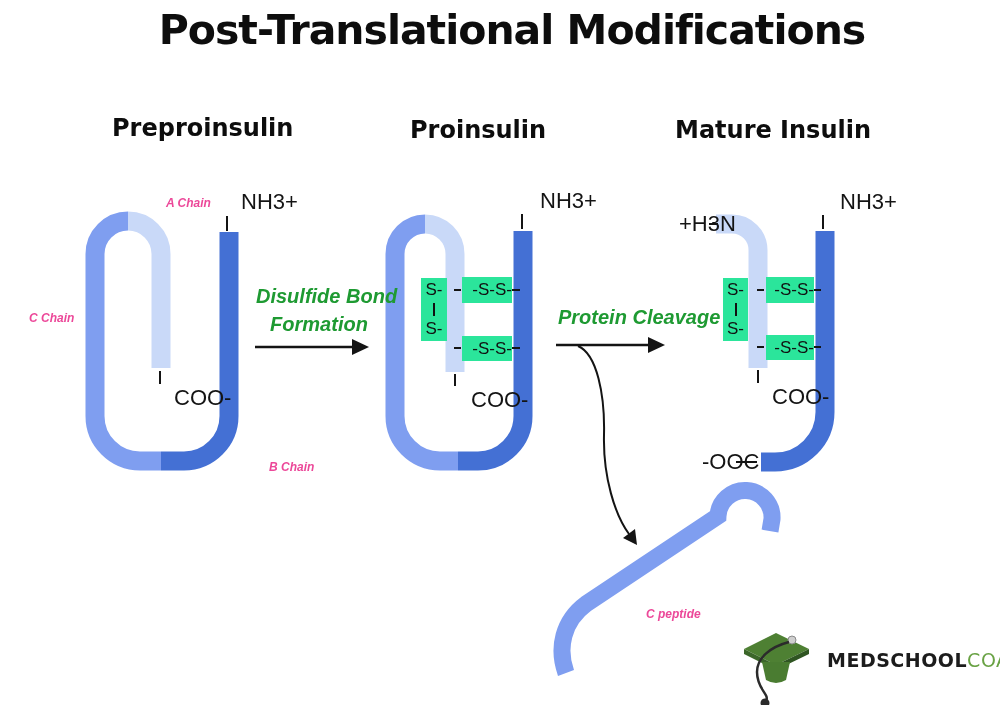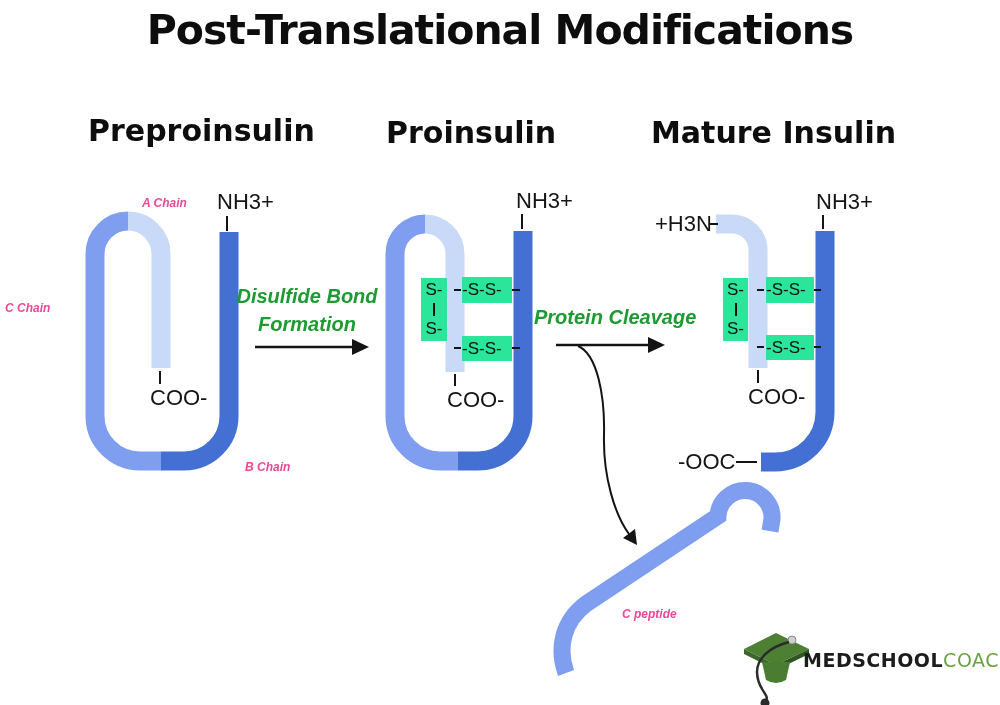--- a/index.html
+++ b/index.html
@@ -1,40 +1,40 @@
 <!DOCTYPE html>
 <html><head>
 <meta charset="utf-8">
 <style>
   * { margin:0; padding:0; box-sizing:border-box; }
   html,body { background:#ffffff; }
   #canvas {
     position:relative; width:1000px; height:705px; background:#ffffff;
     overflow:hidden; font-family:"Liberation Sans", sans-serif; color:#141414;
   }
-  .abs { position:absolute; line-height:1; white-space:nowrap; }
+  .abs { position:absolute; line-height:1; white-space:nowrap;padding-left:24px; }
   svg.layer { position:absolute; left:0; top:0; }
   .title {
     left:0; right:0; top:10px; text-align:center;
     font-family:"DejaVu Sans", sans-serif; font-weight:800;
     font-size:41px; letter-spacing:-1px; color:#0d0d0d;
   }
   .heading {
     font-family:"DejaVu Sans", sans-serif; font-weight:800;
-    font-size:30px; color:#0d0d0d;
+    font-size:24px; color:#0d0d0d;
   }
   .chem { font-size:22px; color:#141414; }
   .hand { font-style:italic; font-weight:700; font-size:12px; color:#ec4899; }
   .process {
     font-style:italic; font-weight:700; font-size:20px;
     color:#1e9a32; line-height:1.4; text-align:center;
   }
   .ss-box {
     position:absolute; background:#2be59b; display:flex;
-    align-items:center; justify-content:flex-start;
+    align-items:center; justify-content:flex-end;
     font-size:17px; font-weight:500; color:#111;
   }
   .ss-box.vert { flex-direction:column; justify-content:space-between; padding:2px 0; }
   .vline { width:2px; height:13px; background:#111; }
   .logo-text { font-family:"DejaVu Sans", sans-serif; font-size:19px; font-weight:800; letter-spacing:.5px; color:#1c1c1c; }
   .logo-text .coach { color:#69a244; font-weight:400; }
 </style>
 </head>
 <body>
 
@@ -100,21 +100,21 @@
     </g>
   </svg>
 
   <div class="abs title">Post-Translational Modifications</div>
 
   <div class="abs heading" style="left:88px; top:116px;">Preproinsulin</div>
   <div class="abs heading" style="left:386px; top:118px;">Proinsulin</div>
   <div class="abs heading" style="left:651px; top:118px;">Mature Insulin</div>
 
   <div class="abs hand" style="left:142px; top:197px;">A Chain</div>
-  <div class="abs hand" style="left:5px;  top:302px;">C Chain</div>
+  <div class="abs hand" style="left:5px;  top:312px;">C Chain</div>
   <div class="abs hand" style="left:201px; top:461px;margin-left:44px;">B Chain</div>
   <div class="abs chem" style="left:217px; top:191px;">NH3+</div>
   <div class="abs chem" style="left:150px; top:387px;">COO-</div>
 
   <div class="abs chem" style="left:516px; top:190px;">NH3+</div>
   <div class="abs chem" style="left:447px; top:389px;">COO-</div>
 
   <div class="ss-box vert" style="left:421px; top:278px; width:26px; height:63px;">
     <span>S-</span>
     <span class="vline"></span>

